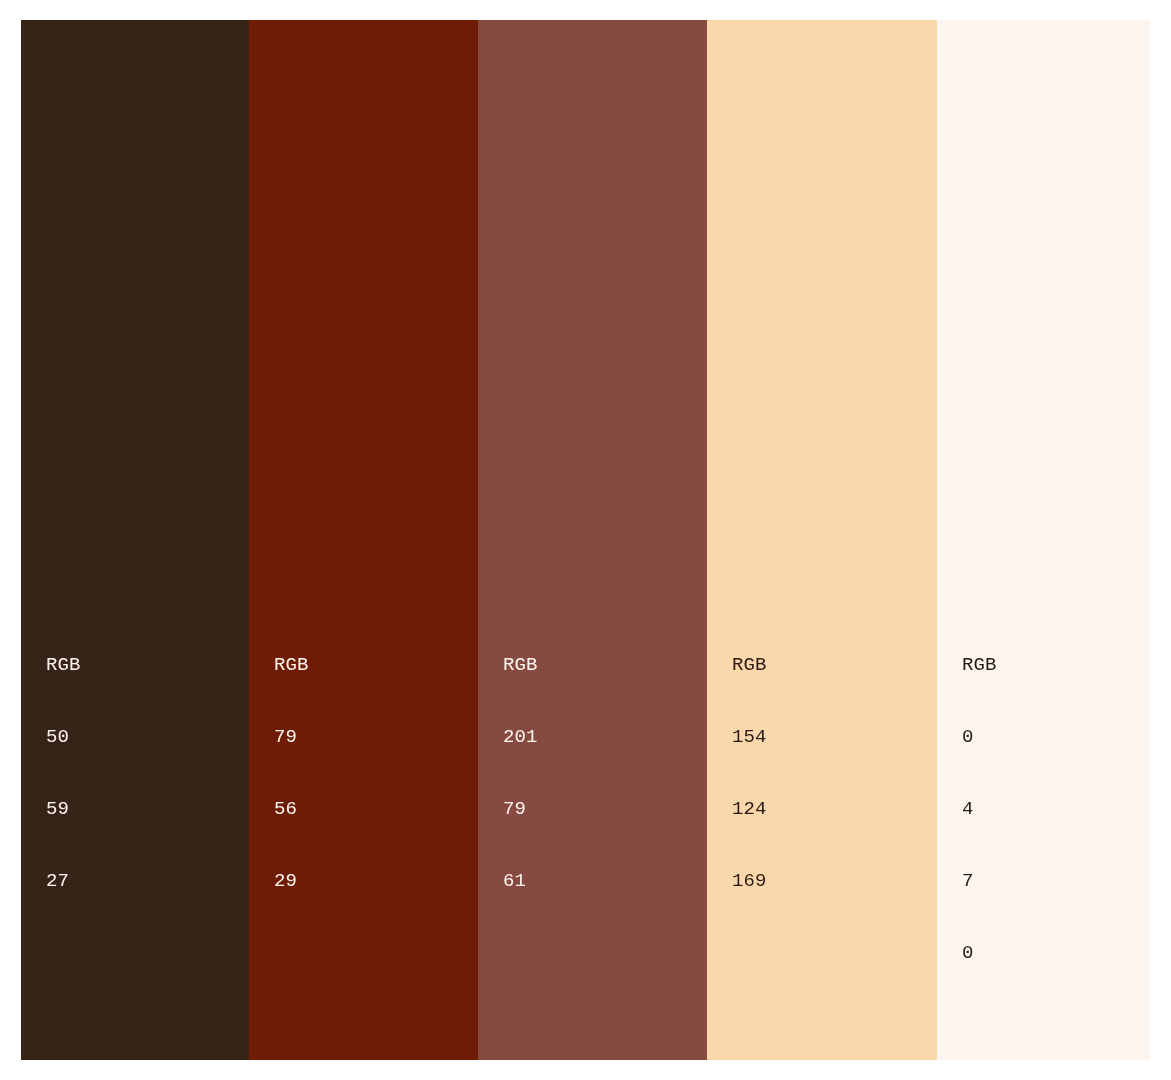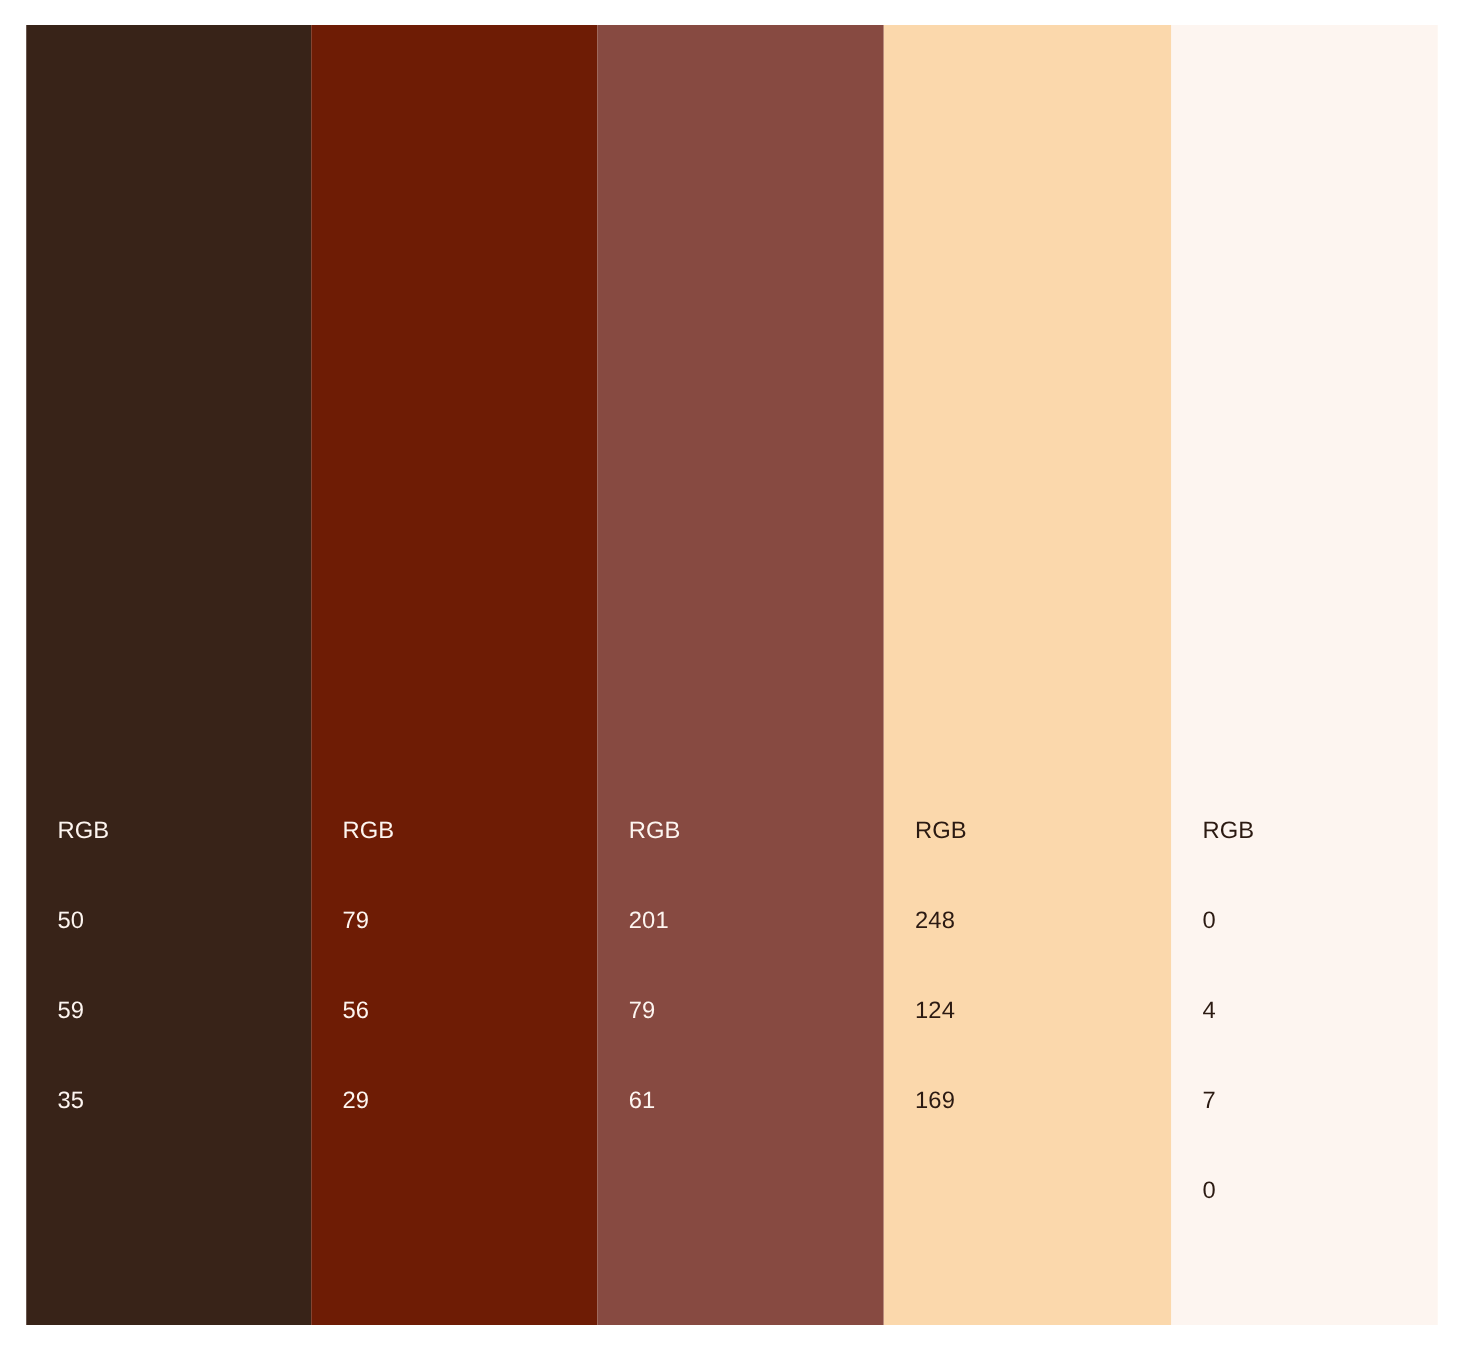--- a/index.html
+++ b/index.html
@@ -59,29 +59,29 @@
     height: 24px;
   }
   .group-label {
     display: block;
     height: 24px;
   }
 </style>
 </head>
 <body style="background: rgb(255, 255, 255);">
 
-<div id="palette-board" style="background: rgb(253, 245, 240);">
+<div id="palette-board" style="background: rgb(253, 245, 240); font-family: Liberation Mono, monospace;">
 
   <div class="swatch c0" style="background: rgb(56, 35, 24); color: rgb(253, 245, 240);">
     <div class="swatch-info">
       <div class="value-group">
         <span class="group-label">RGB</span>
         <span class="info-line">50</span>
         <span class="info-line">59</span>
-        <span class="info-line">35</span>
+        <span class="info-line">27</span>
       </div>
       <div class="group-gap"></div>
       <div class="value-group">
         
         
         
         
         
       </div>
     </div>
@@ -122,21 +122,21 @@
         
         
       </div>
     </div>
   </div>
 
   <div class="swatch c3" style="background: rgb(251, 216, 172); color: rgb(43, 26, 18);">
     <div class="swatch-info">
       <div class="value-group">
         <span class="group-label">RGB</span>
-        <span class="info-line">248</span>
+        <span class="info-line">154</span>
         <span class="info-line">124</span>
         <span class="info-line">169</span>
       </div>
       <div class="group-gap"></div>
       <div class="value-group">
         
         
         
         
         

